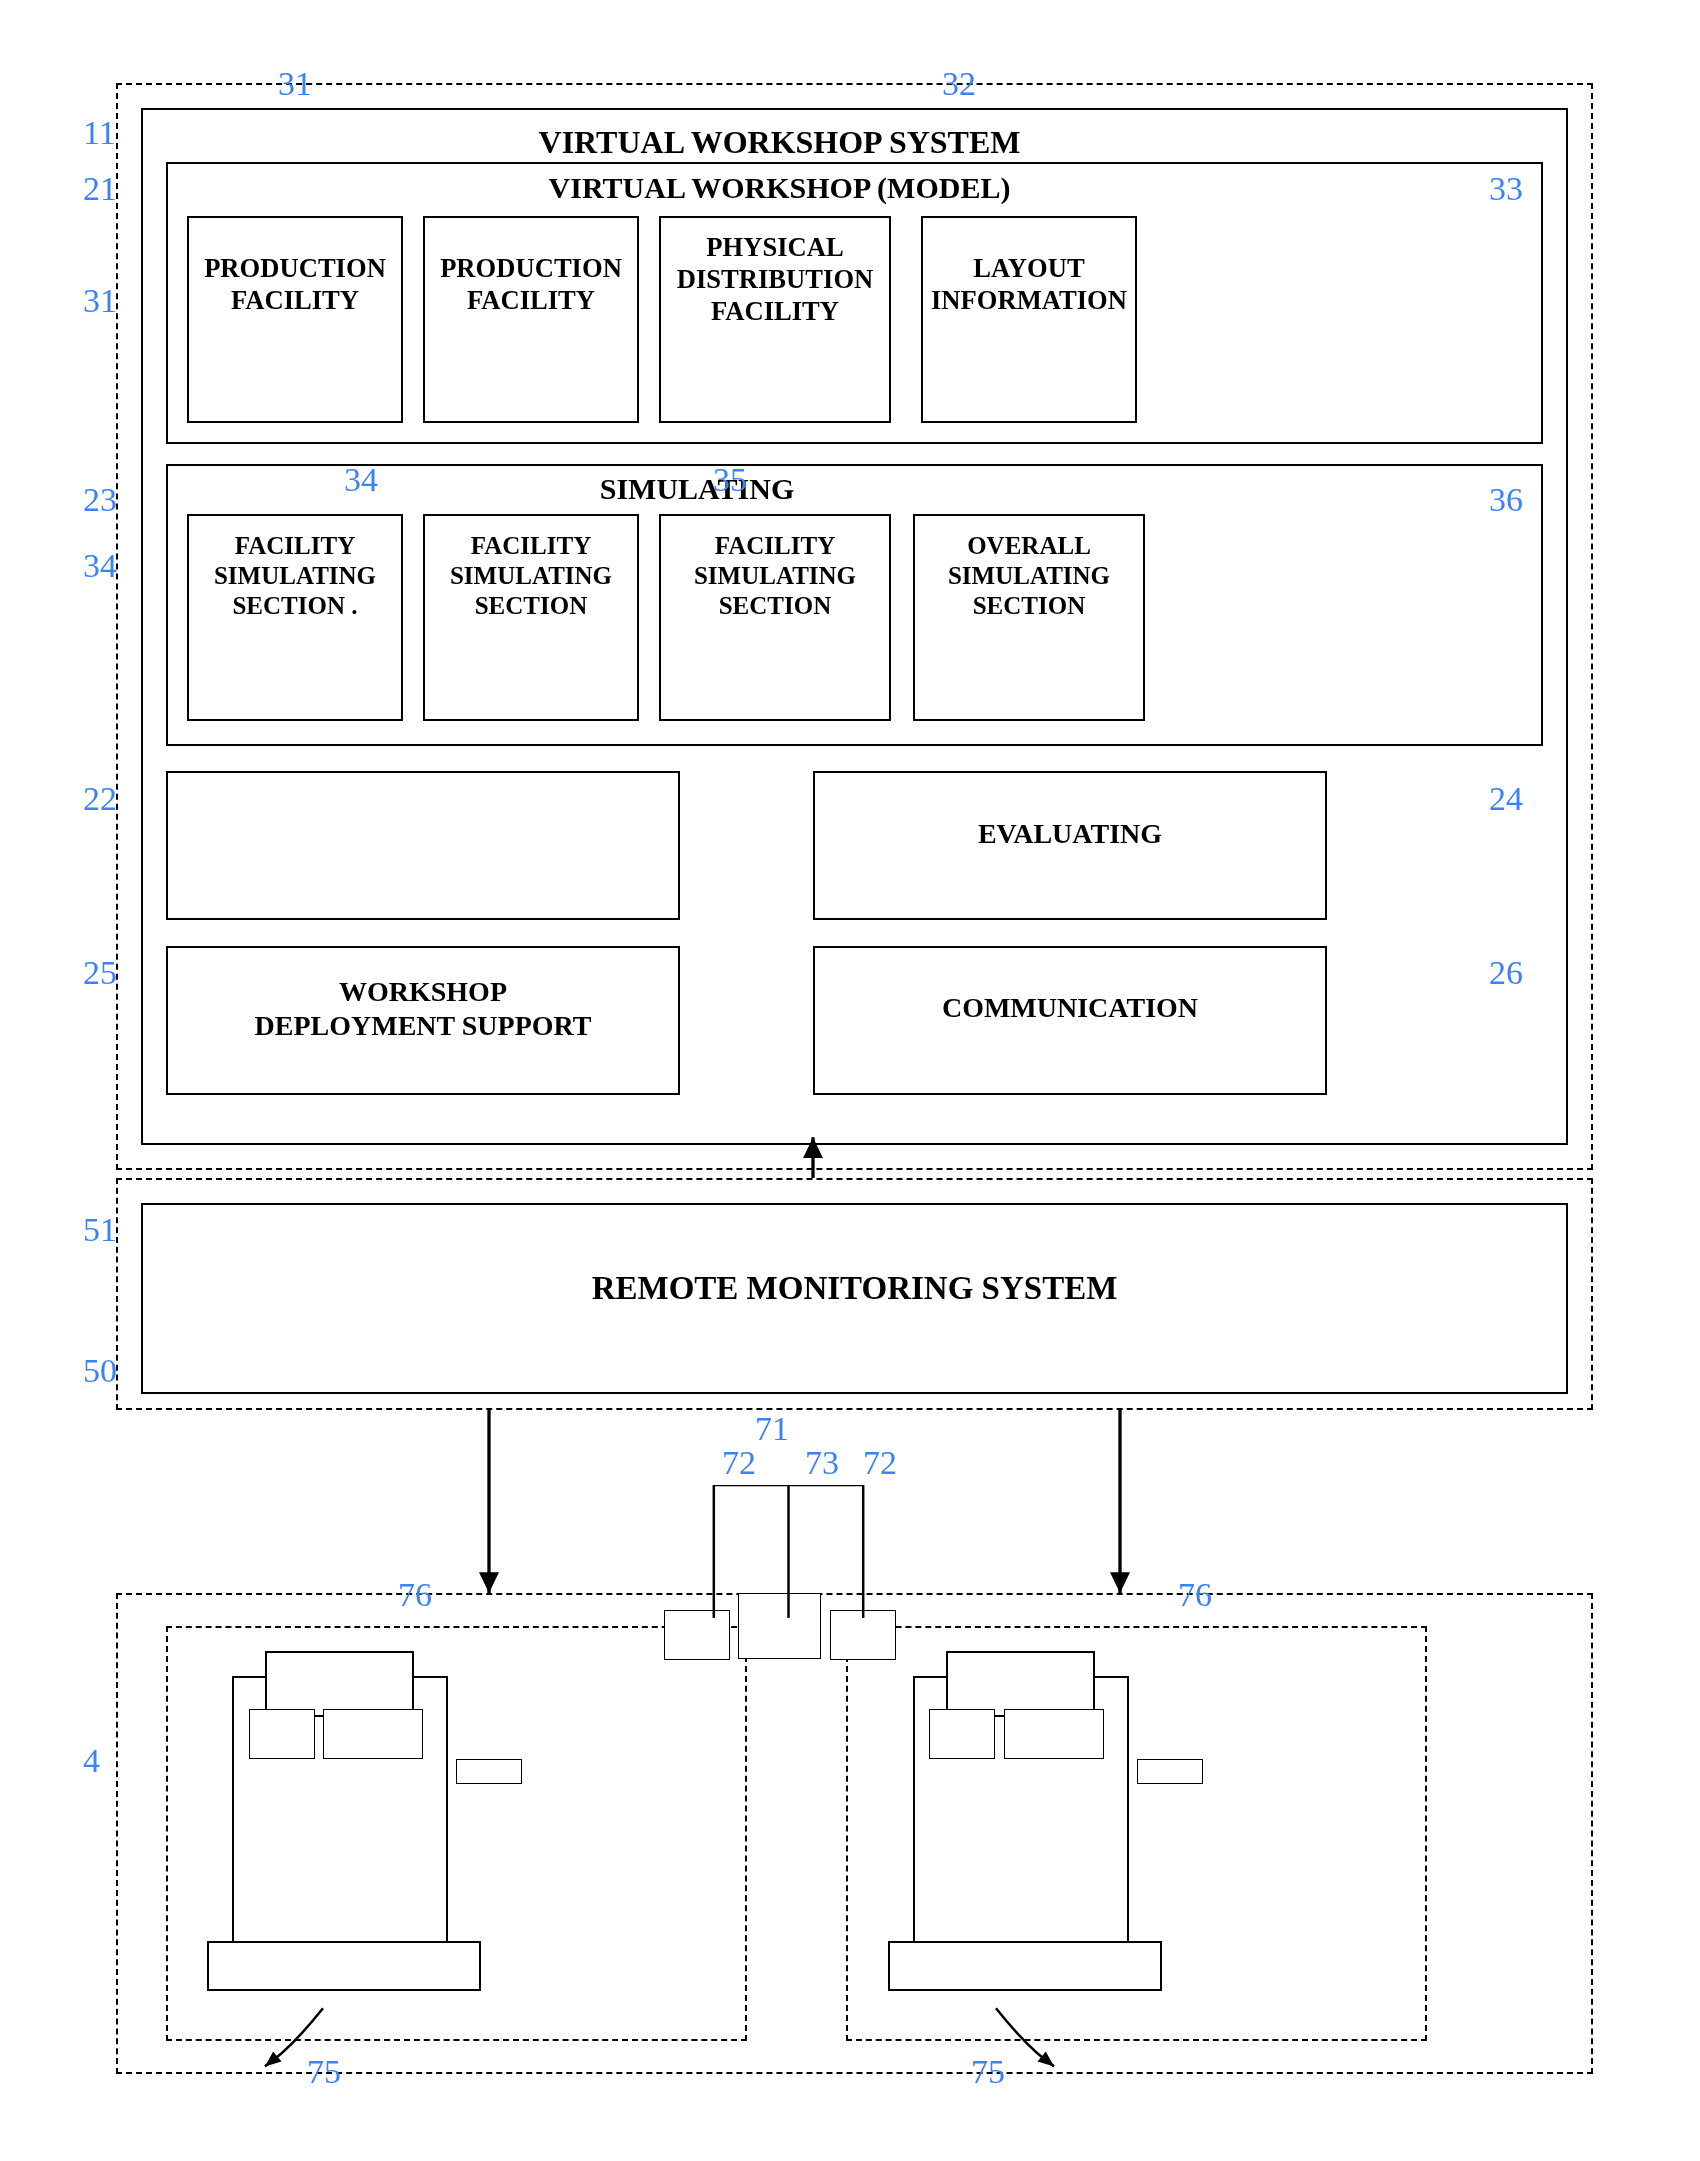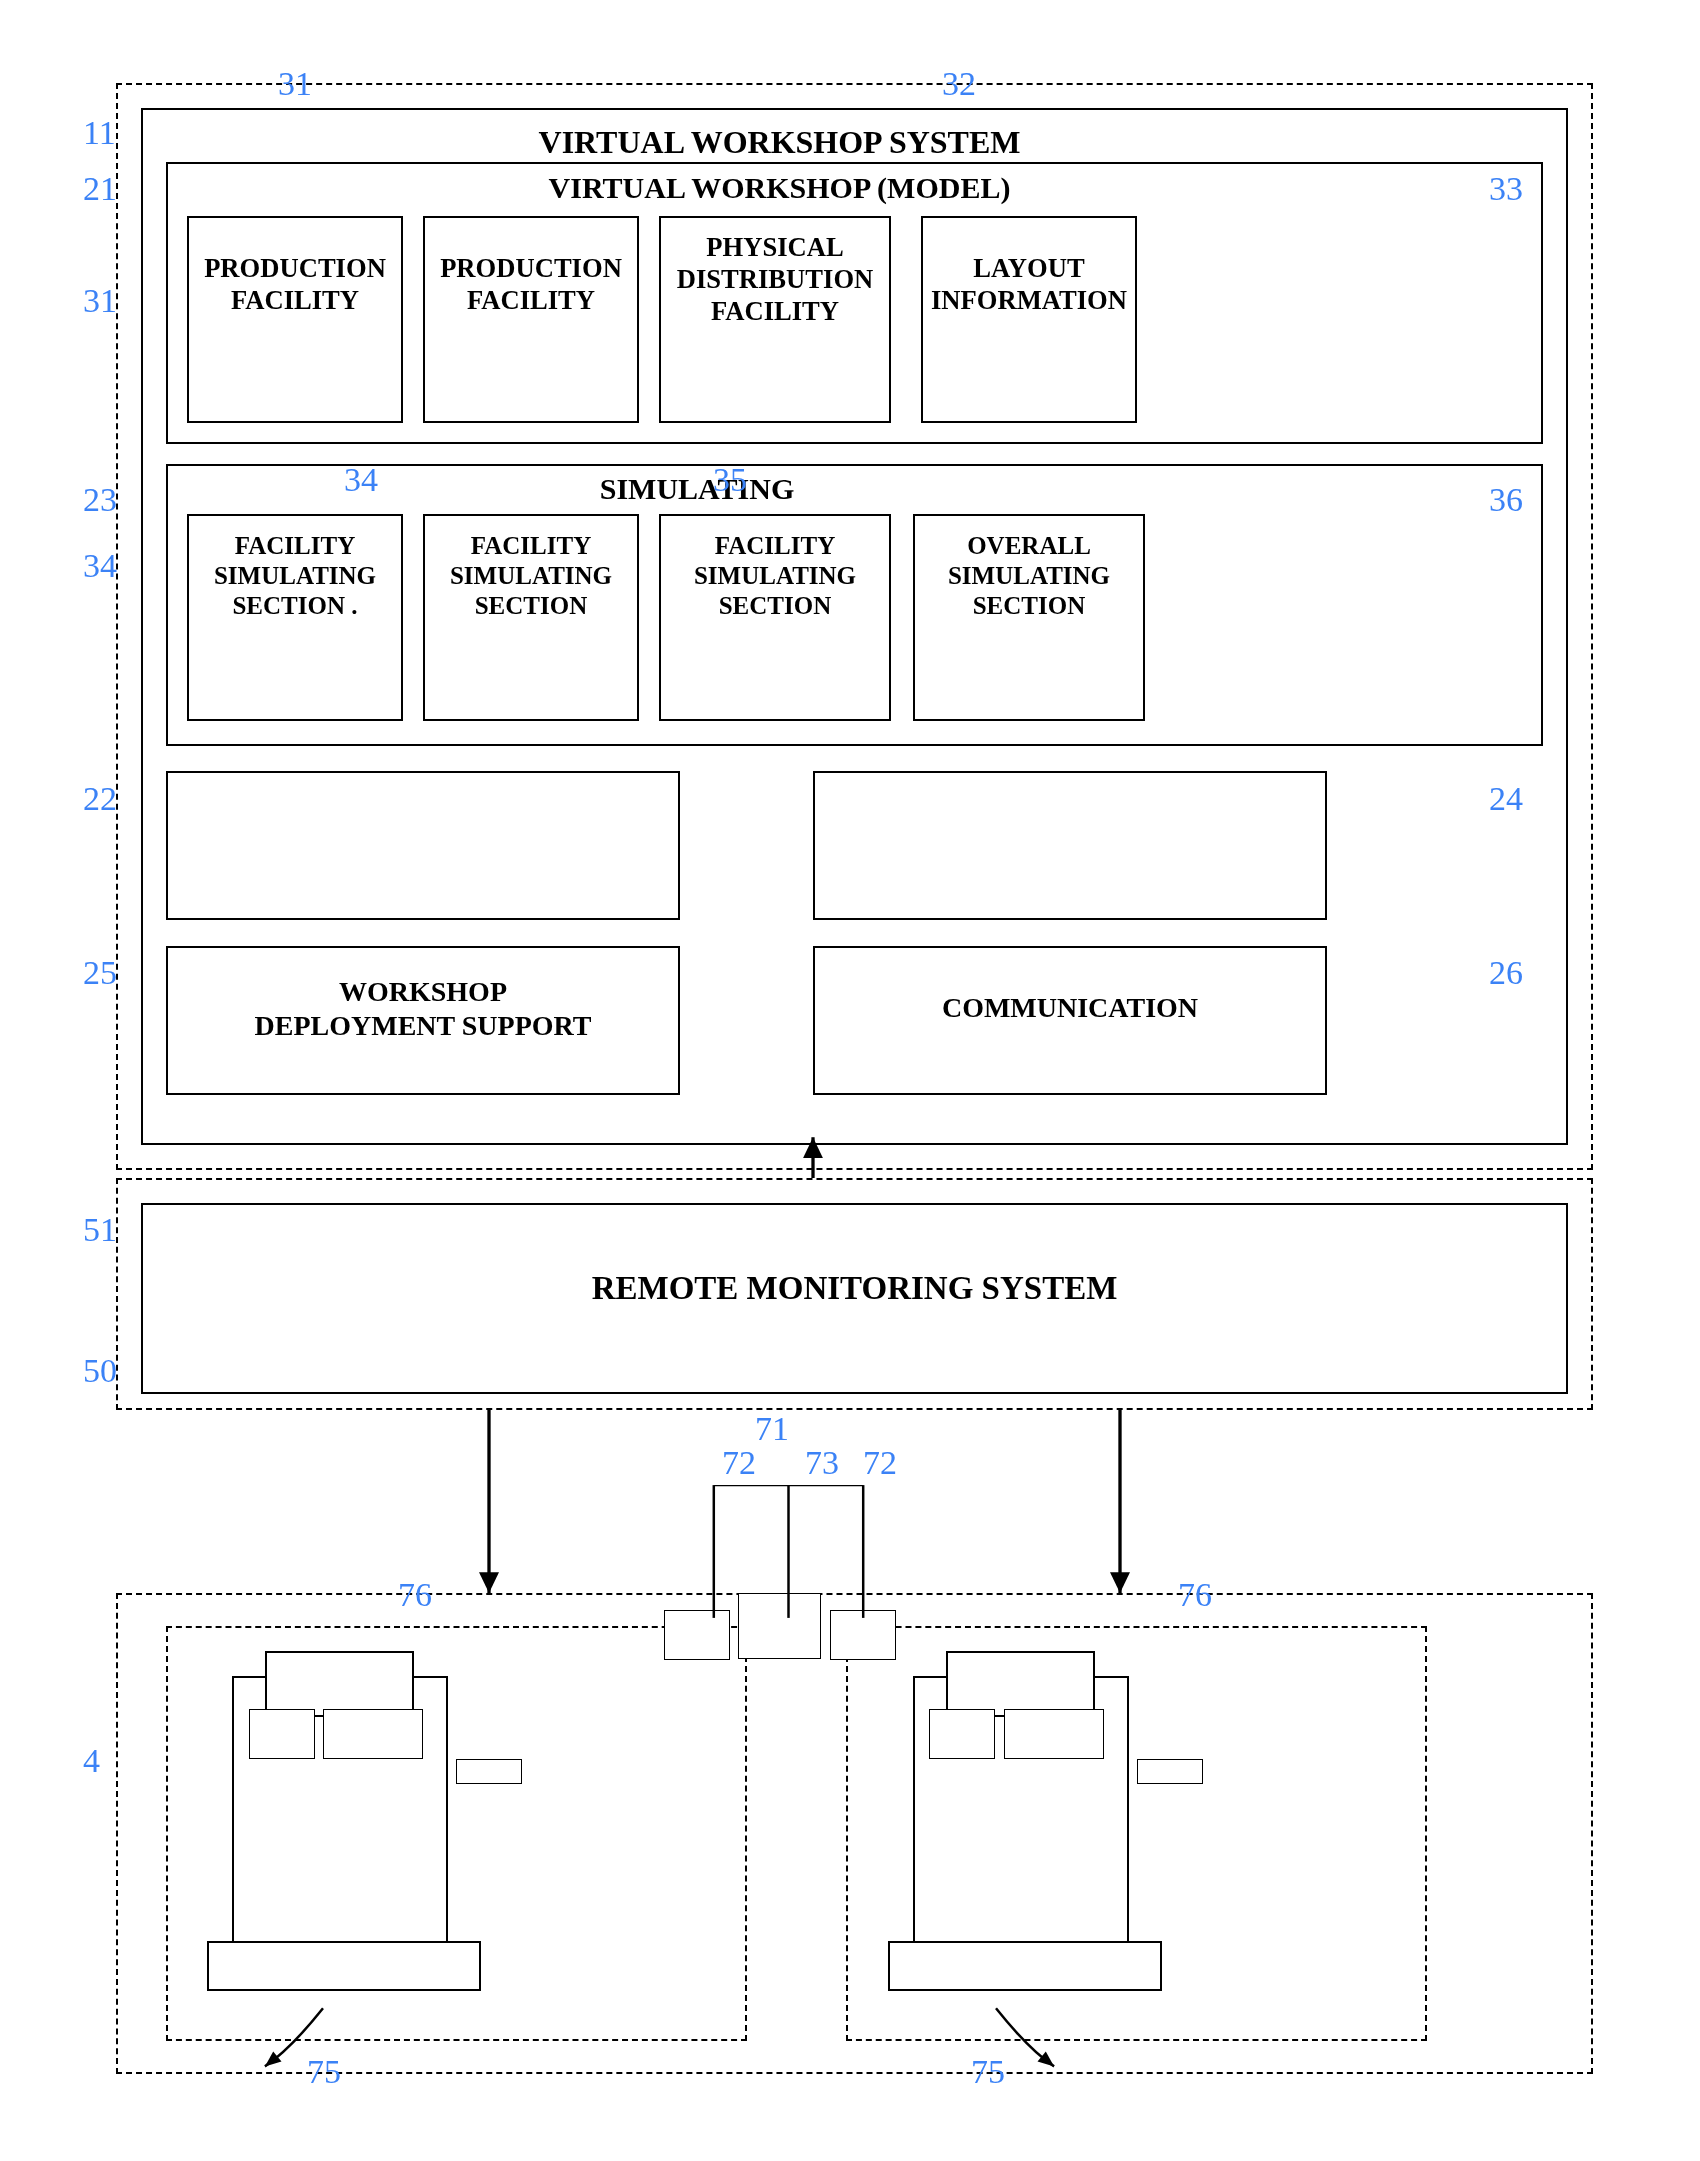--- a/index.html
+++ b/index.html
@@ -100,20 +100,21 @@
   <div style="position:absolute; left:880px; top:481px; width:232px; height:207px; border:2.5px solid #000; background:#fff;"></div>
   <div class="box-label" style="left:880px; top:498px; width:232px; font-size:25px;">OVERALL<br>SIMULATING<br>SECTION</div>
 
   <span class="ref-label" style="left:1456px; top:448px;">36</span>
 
   <div style="position:absolute; left:133px; top:738px; width:514px; height:149px; border:2.5px solid #000; background:#fff;"></div>
 
   <span class="ref-label" style="left:50px; top:747px;">22</span>
 
   <div style="position:absolute; left:780px; top:738px; width:514px; height:149px; border:2.5px solid #000; background:#fff;"></div>
+  <div class="box-label" style="left:780px; top:784px; width:514px; font-size:28px;">EVALUATING</div>
 
   <span class="ref-label" style="left:1456px; top:747px;">24</span>
 
   <div style="position:absolute; left:133px; top:913px; width:514px; height:149px; border:2.5px solid #000; background:#fff;"></div>
   <div class="box-label" style="left:133px; top:942px; width:514px; font-size:28px;">WORKSHOP<br>DEPLOYMENT SUPPORT</div>
 
   <span class="ref-label" style="left:50px; top:921px;text-align:right;">25</span>
 
   <div style="position:absolute; left:780px; top:913px; width:514px; height:149px; border:2.5px solid #000; background:#fff;"></div>
   <div class="box-label" style="left:780px; top:958px; width:514px; font-size:28px;">COMMUNICATION</div>

